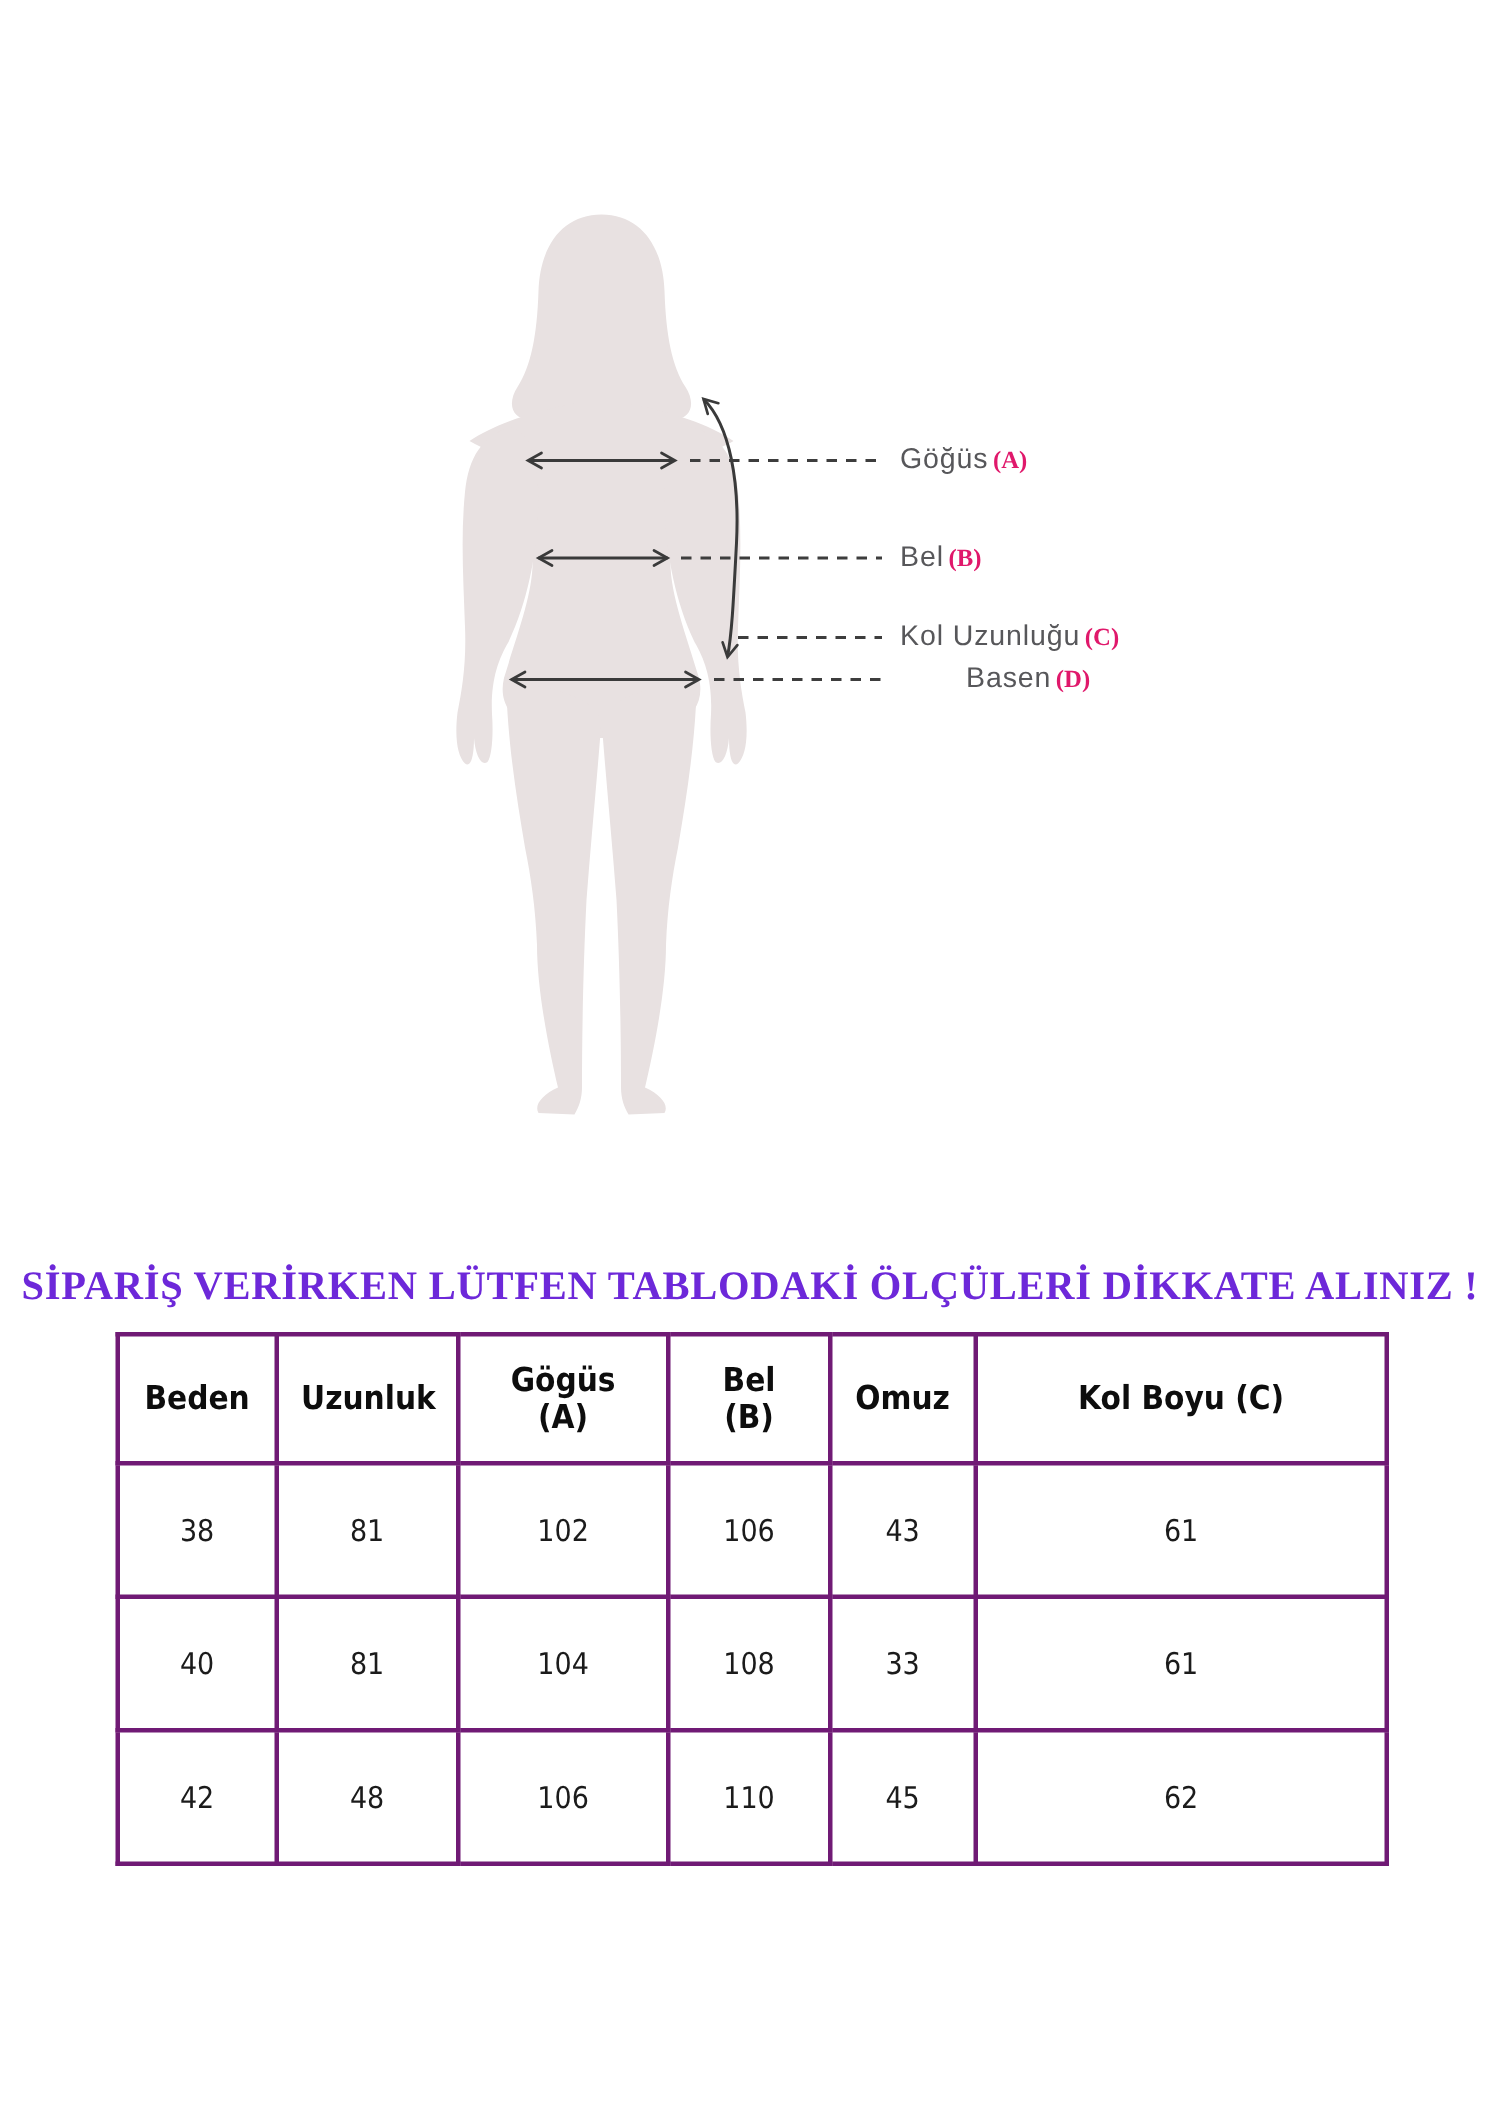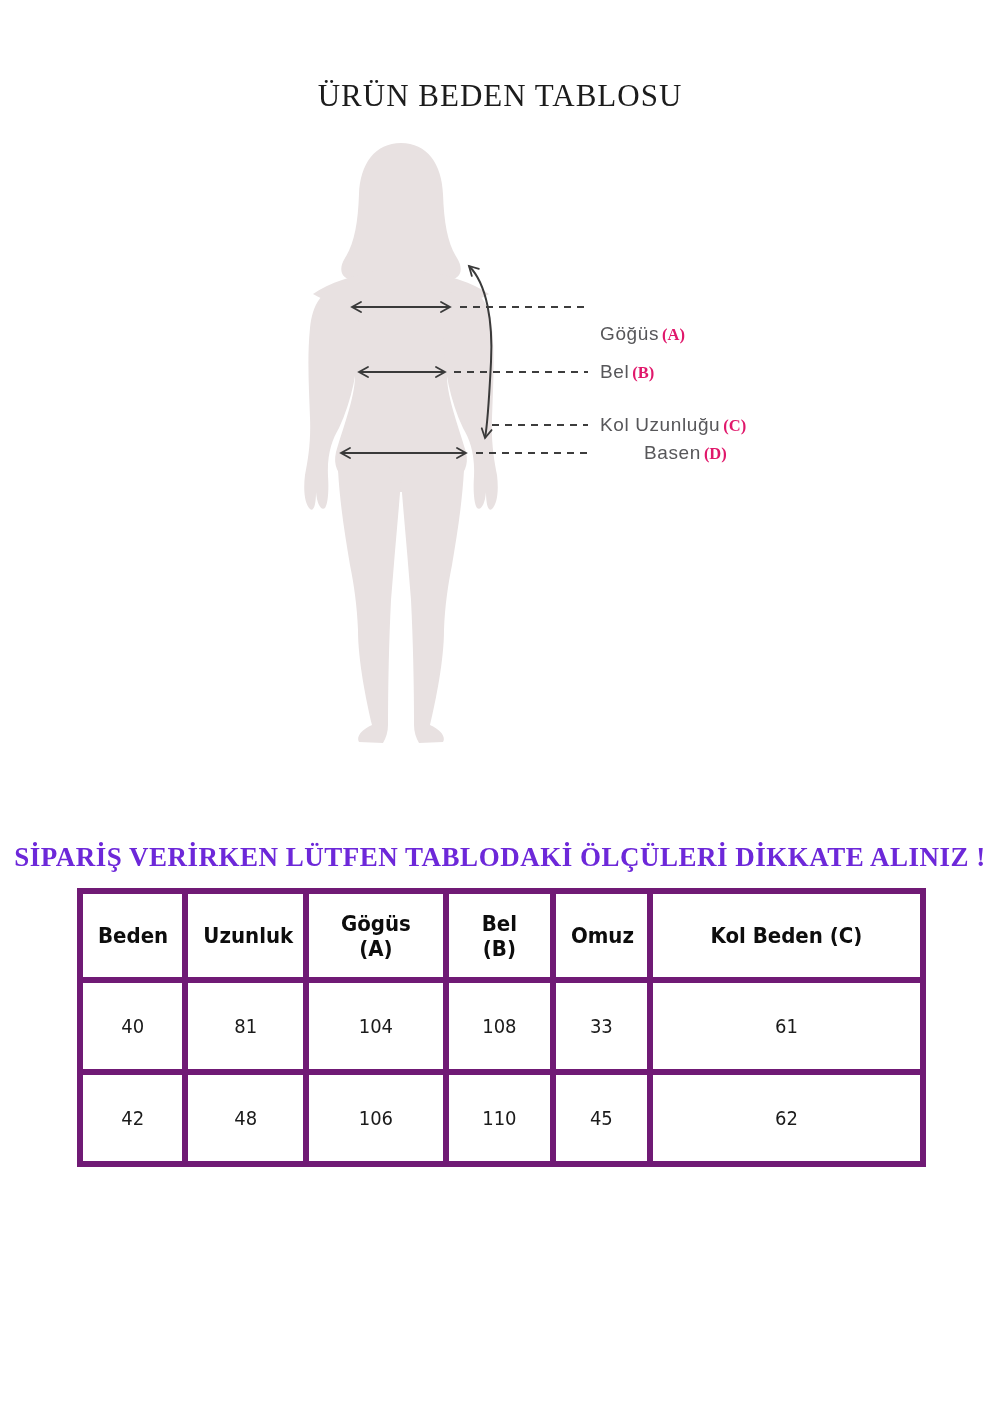--- a/index.html
+++ b/index.html
@@ -20,21 +20,21 @@
   .diagram-svg{position:absolute;left:0;top:130px;width:1000px;height:645px;}
   .measure-label{
     position:absolute;left:600px;height:24px;line-height:24px;
     font-size:19px;letter-spacing:.6px;color:#57575a;white-space:nowrap;
   }
   .measure-label .code{
     font-family:"Liberation Serif",serif;
     font-weight:bold;font-size:16.5px;letter-spacing:0;
     color:#e0186b;margin-left:3px;
   }
-  .lbl-gogus{top:295px;margin-top:27px;}
+  .lbl-gogus{top:295px;}
   .lbl-bel{top:360px;}
   .lbl-kol{top:413px;}
   .lbl-basen{top:441px;margin-left:44px;}
   .important-heading{
     position:absolute;left:0;top:792px;width:1000px;text-align:center;
     font-family:"Liberation Serif",serif;font-weight:bold;
     font-size:37px;color:#e60000;letter-spacing:.5px;
   }
   .warning-text{
     position:absolute;left:0;top:842px;width:1000px;text-align:center;
@@ -42,21 +42,21 @@
     font-size:27px;color:#6d28d9;letter-spacing:.5px;white-space:nowrap;
   }
   table.size-table{
     position:absolute;left:77px;top:888px;width:849px;
     border-collapse:collapse;table-layout:fixed;
     font-family:"DejaVu Sans",sans-serif;
     font-stretch:semi-condensed;
     background:#ffffff;
   }
   table.size-table th,table.size-table td{
-    border:6px solid #701a75;
+    border:3px solid #701a75;
     text-align:center;vertical-align:middle;
     padding:15px;
   }
   table.size-table th{
     height:53px;font-size:22px;font-weight:bold;color:#0d0d0d;
   }
   table.size-table td{
     height:56px;font-size:20px;font-weight:400;color:#1b1b1b;
   }
   .col-beden{width:12.5%;}
@@ -64,21 +64,20 @@
   .col-gogus{width:16.6%;}
   .col-bel{width:12.7%;}
   .col-omuz{width:11.5%;}
   .col-kolboyu{width:32.4%;}
 </style>
 </head>
 <body>
 
 <div class="page">
 
-  <div class="page-title">ÜRÜN BEDEN TABLOSU</div>
 
   <svg class="diagram-svg" viewBox="0 0 1000 645" xmlns="http://www.w3.org/2000/svg">
     <defs>
       <marker id="ve" markerWidth="14" markerHeight="14" refX="11" refY="7" orient="auto" markerUnits="userSpaceOnUse">
         <path d="M 2,2 L 11,7 L 2,12" fill="none" stroke="#3a3a3a" stroke-width="1.8" stroke-linecap="round"></path>
       </marker>
       <marker id="vs" markerWidth="14" markerHeight="14" refX="3" refY="7" orient="auto" markerUnits="userSpaceOnUse">
         <path d="M 12,2 L 3,7 L 12,12" fill="none" stroke="#3a3a3a" stroke-width="1.8" stroke-linecap="round"></path>
       </marker>
     </defs>
@@ -151,24 +150,32 @@
         <col class="col-omuz">
         <col class="col-kolboyu">
     </colgroup>
     <thead>
       <tr>
         <th>Beden</th>
         <th>Uzunluk</th>
         <th>Gögüs (A)</th>
         <th>Bel (B)</th>
         <th>Omuz</th>
-        <th>Kol Beden (C)</th>
+        <th>Kol Boyu (C)</th>
       </tr>
     </thead>
     <tbody>
+      <tr>
+        <td>38</td>
+        <td>81</td>
+        <td>102</td>
+        <td>106</td>
+        <td>43</td>
+        <td>61</td>
+      </tr>
       <tr>
         <td>40</td>
         <td>81</td>
         <td>104</td>
         <td>108</td>
         <td>33</td>
         <td>61</td>
       </tr>
       <tr>
         <td>42</td>

